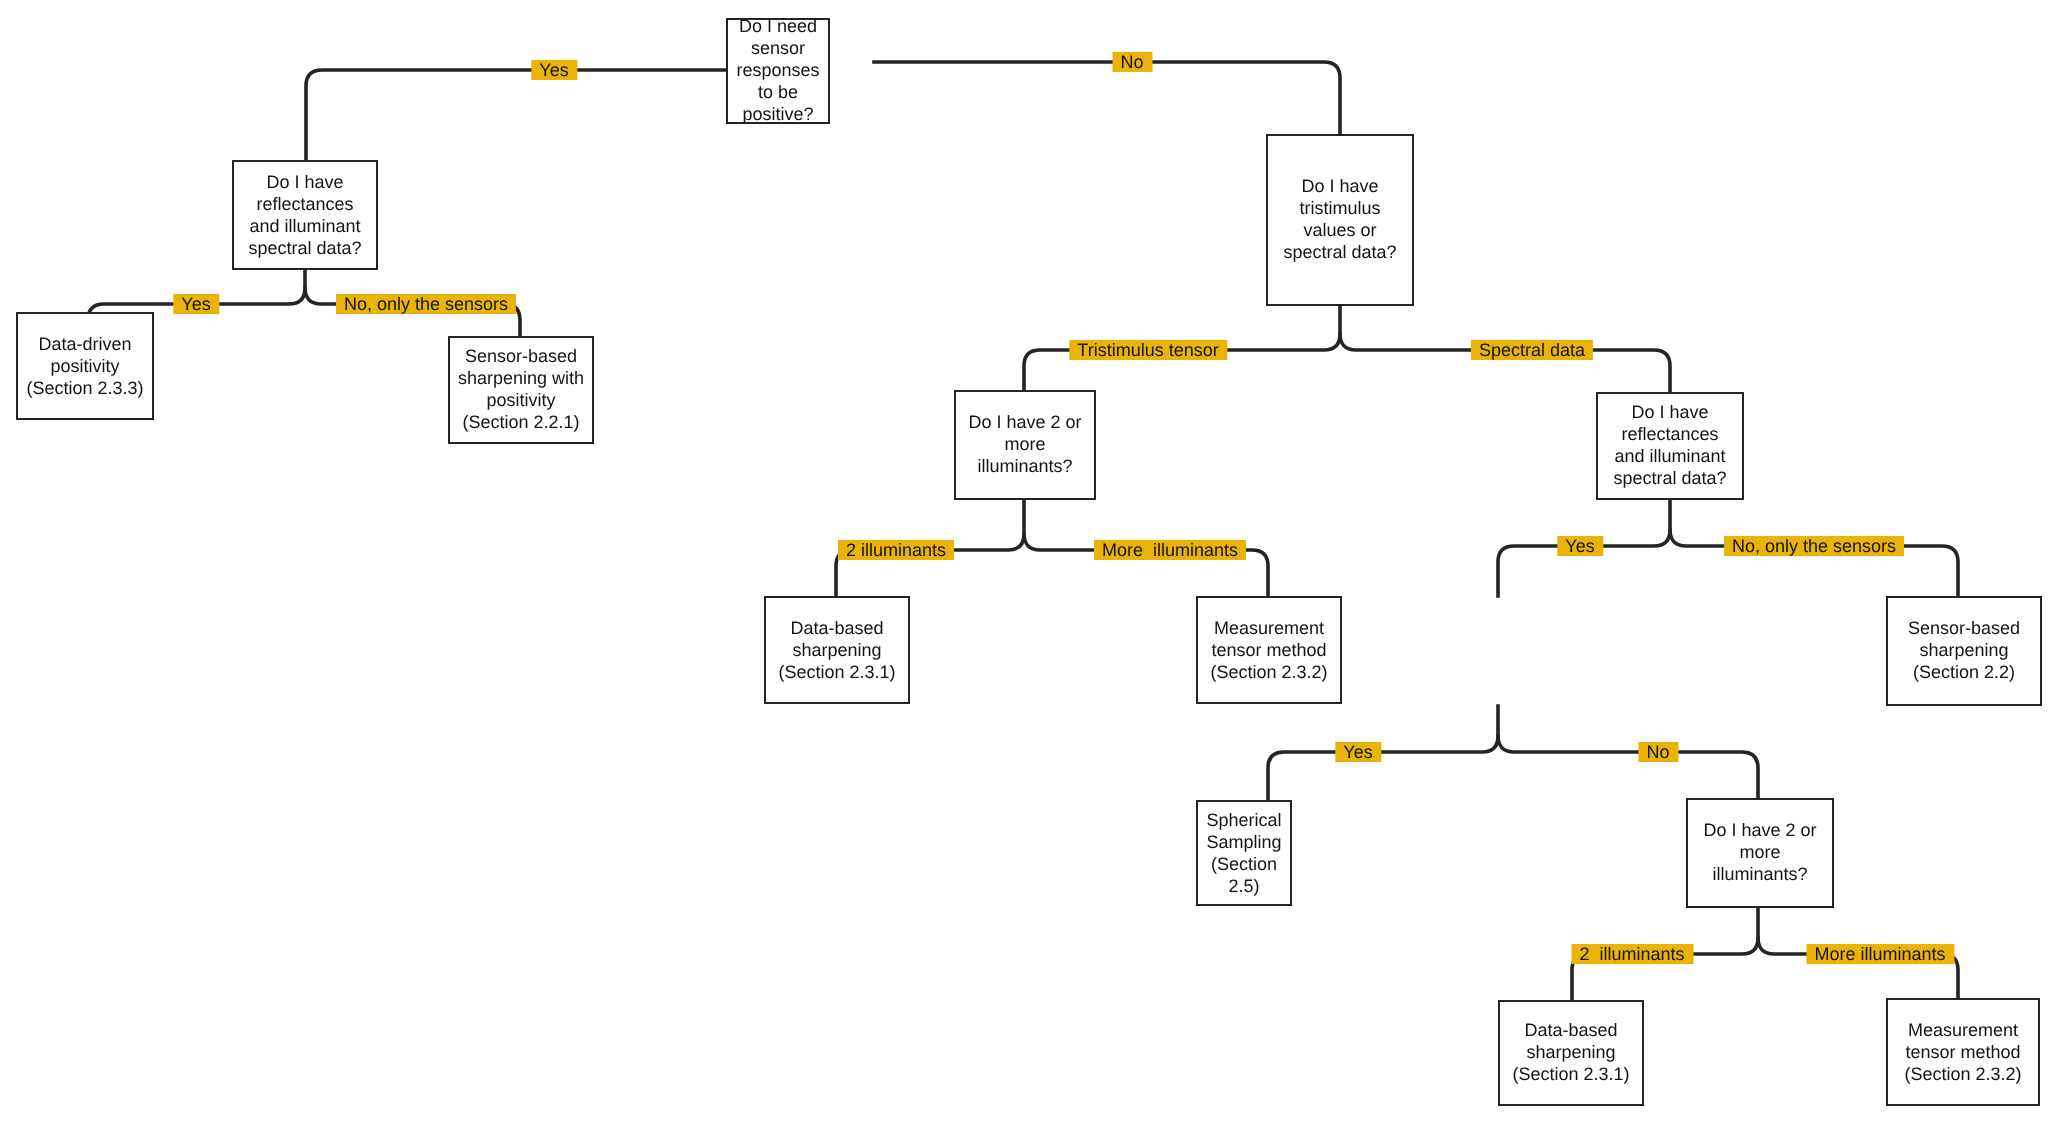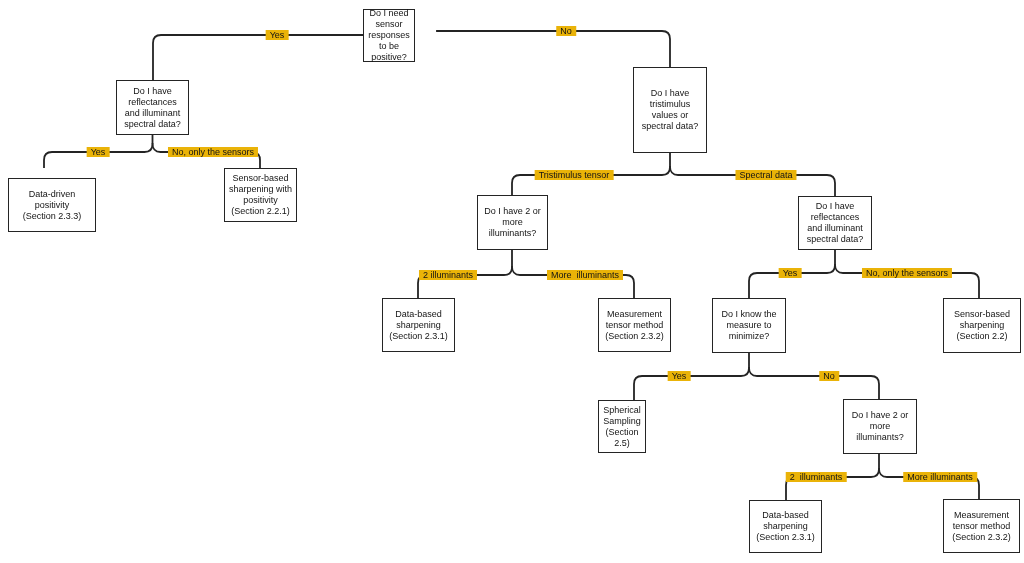--- a/index.html
+++ b/index.html
@@ -74,21 +74,21 @@
 positive?</span>
   </div>
 
   <div class="node" style="left:116px;top:80px;width:73px;height:55px">
     <span class="node-label">Do I have
 reflectances
 and illuminant
 spectral data?</span>
   </div>
 
-  <div class="node" style="left:8px;top:178px;width:88px;height:54px">
+  <div class="node" style="left:8px;top:156px;width:69px;height:54px">
     <span class="node-label">Data-driven
 positivity
 (Section 2.3.3)</span>
   </div>
 
   <div class="node" style="left:224px;top:168px;width:73px;height:54px">
     <span class="node-label">Sensor-based
 sharpening with
 positivity
 (Section 2.2.1)</span>
@@ -119,25 +119,20 @@
 (Section 2.3.2)</span>
   </div>
 
   <div class="node" style="left:798px;top:196px;width:74px;height:54px">
     <span class="node-label">Do I have
 reflectances
 and illuminant
 spectral data?</span>
   </div>
 
-  <div class="node" style="left:712px;top:298px;width:74px;height:55px">
-    <span class="node-label">Do I know the
-measure to
-minimize?</span>
-  </div>
 
   <div class="node" style="left:943px;top:298px;width:78px;height:55px">
     <span class="node-label">Sensor-based
 sharpening
 (Section 2.2)</span>
   </div>
 
   <div class="node" style="left:598px;top:400px;width:48px;height:53px">
     <span class="node-label">Spherical
 Sampling

